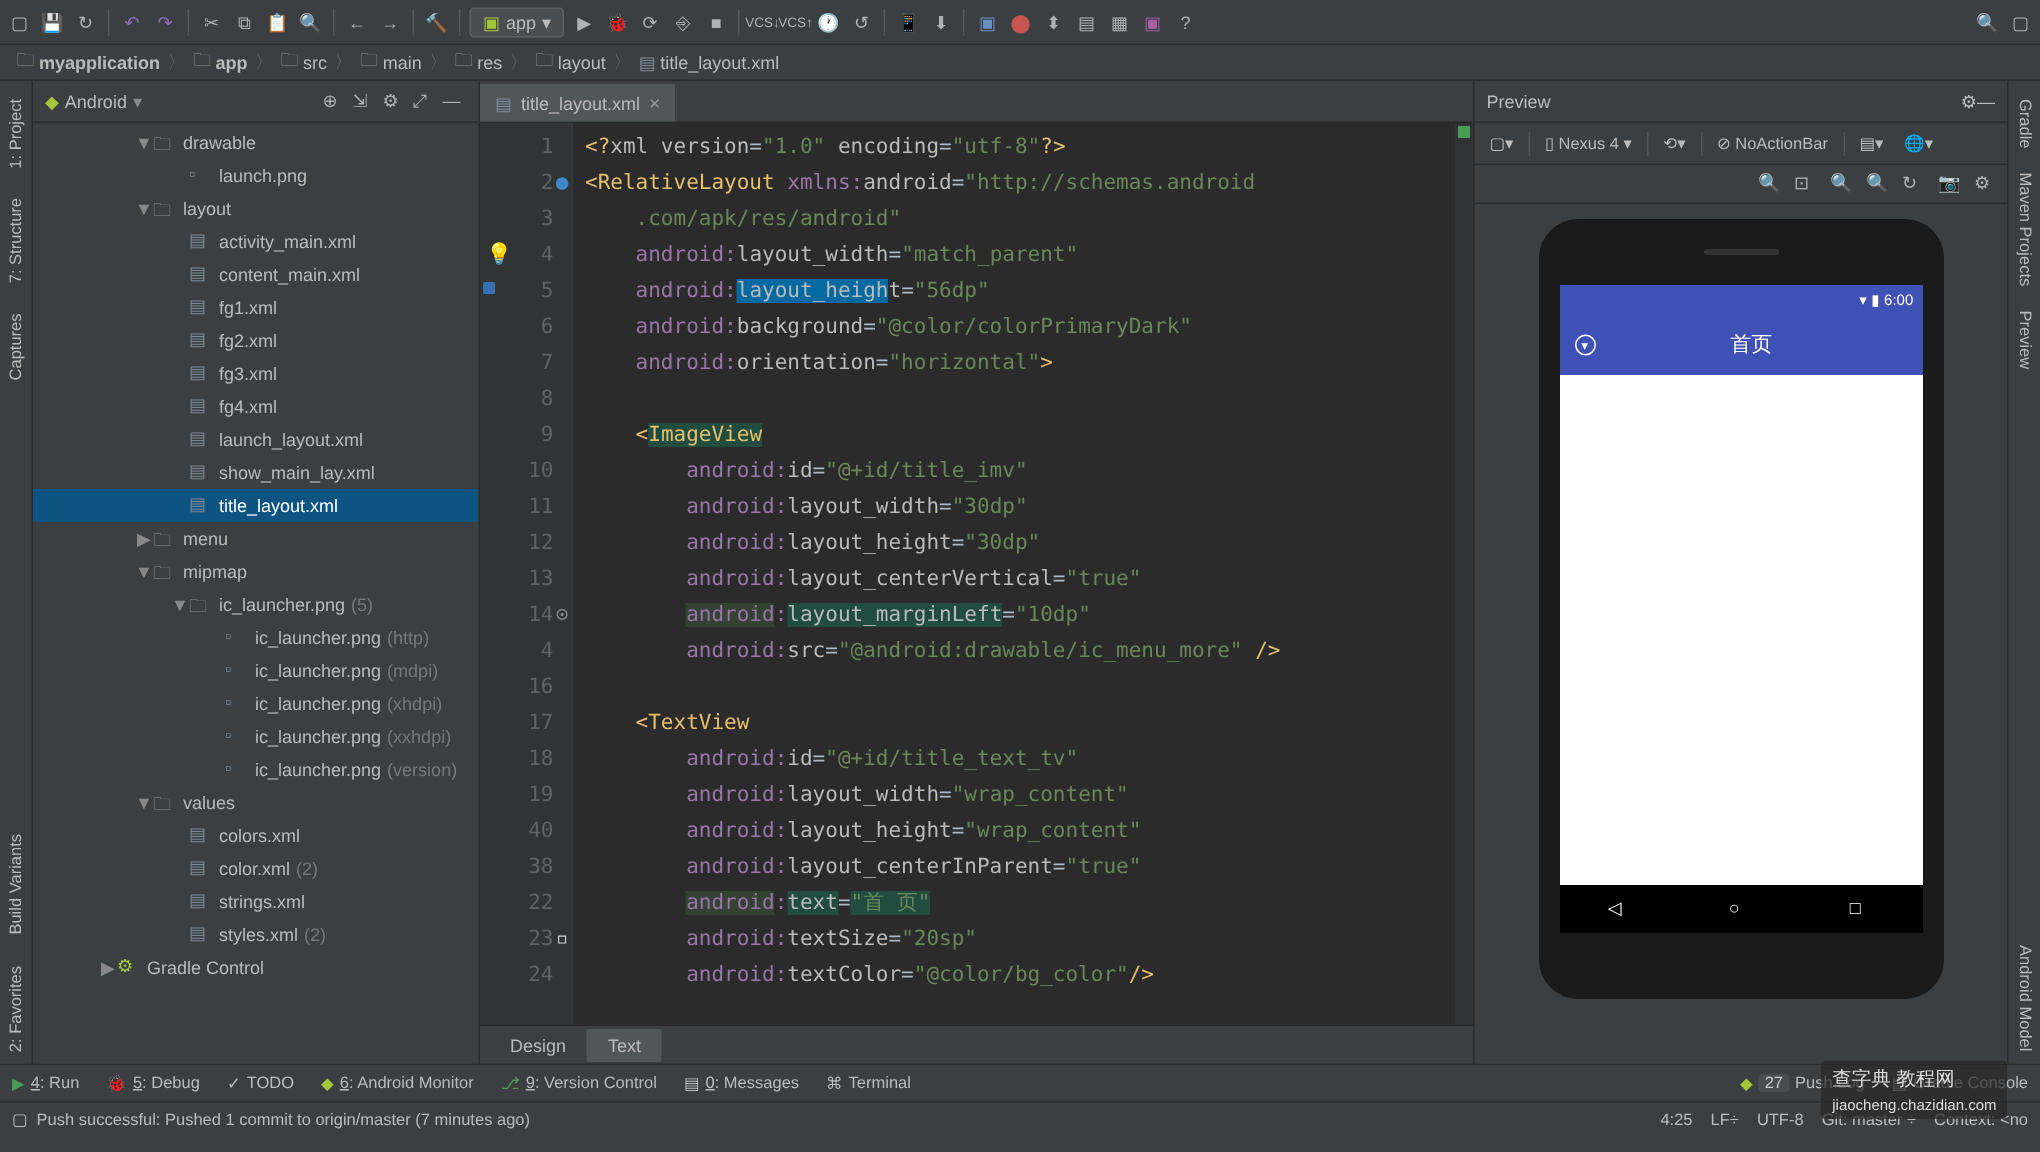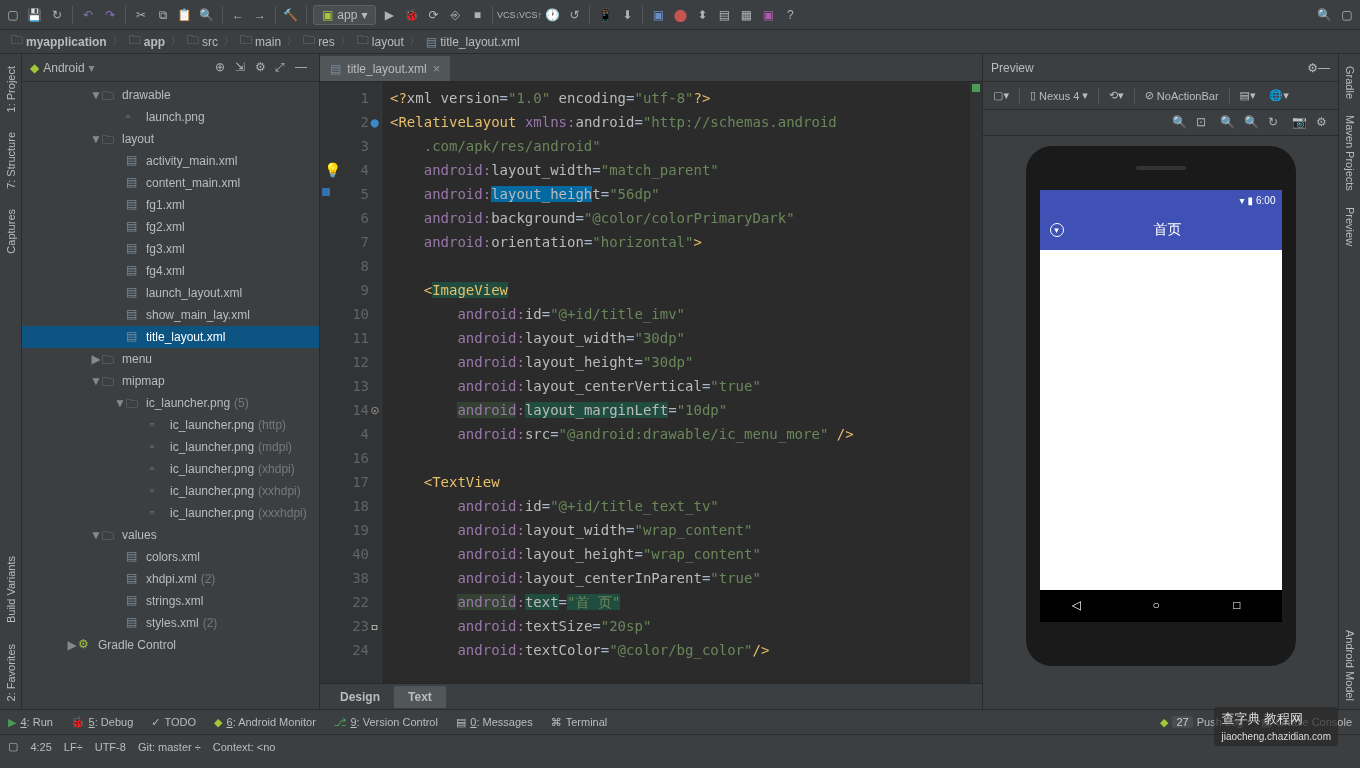--- a/index.html
+++ b/index.html
@@ -42,21 +42,21 @@
 .code .tag { color: #e8bf6a; }
 .code .attr-ns { color: #9876aa; }
 .code .attr-name { color: #bababa; }
 .code .eq { color: #a9b7c6; }
 .code .string { color: #6a8759; }
 .code .resref { color: #6a8759; }
 .code .highlight-attr { background: #214d40; }
 .code .highlight-ns { background: #344133; }
 .code .cursor-word { background: #0369a1; }
 .editor-bottom-tabs { height: 26px; background: #3c3f41; border-top: 1px solid #282828; display: flex; align-items: center; padding-left: 6px; }
-.editor-bottom-tabs .btab { padding: 4px 14px; cursor: pointer; font-weight: bold; }
+.editor-bottom-tabs .btab { padding: 4px 14px; cursor: pointer; }
 .editor-bottom-tabs .btab.active { background: #515658; }
 .preview-panel { width: 356px; background: #3c3f41; border-left: 1px solid #2b2b2b; display: flex; flex-direction: column; }
 .preview-header { height: 28px; border-bottom: 1px solid #2b2b2b; display: flex; align-items: center; padding: 0 8px; }
 .preview-header .title { flex: 1; }
 .preview-toolbar { height: 28px; border-bottom: 1px solid #2b2b2b; display: flex; align-items: center; padding: 0 6px; gap: 6px; font-size: 11px; }
 .preview-toolbar .combo { display: flex; align-items: center; gap: 3px; padding: 2px 4px; }
 .preview-toolbar2 { height: 26px; display: flex; align-items: center; justify-content: flex-end; padding: 0 6px; gap: 8px; border-bottom: 1px solid #2b2b2b;}
 .preview-toolbar2 .picon { width: 16px; height: 16px; color: #afb1b3; cursor: pointer; }
 .preview-device { flex: 1; display: flex; align-items: flex-start; justify-content: center; padding: 10px 4px; }
 .device-frame { width: 270px; height: 520px; background: #1a1a1a; border-radius: 26px; padding: 44px 14px 44px 14px; position: relative; }
@@ -296,36 +296,36 @@
         <div class="node depth4">
           <span class="toggle"></span>
           <span class="ficon xml-icon">▫</span>
           <span>ic_launcher.png</span>
           <span class="dim">(xxhdpi)</span>
         </div>
         <div class="node depth4">
           <span class="toggle"></span>
           <span class="ficon xml-icon">▫</span>
           <span>ic_launcher.png</span>
-          <span class="dim">(xxxhdpi)</span>
+          <span class="dim">(version)</span>
         </div>
         <div class="node depth2">
           <span class="toggle">▼</span>
           <span class="ficon folder-icon">🗀</span>
           <span>values</span>
         </div>
         <div class="node depth3">
           <span class="toggle"></span>
           <span class="ficon xml-icon">▤</span>
           <span>colors.xml</span>
         </div>
         <div class="node depth3">
           <span class="toggle"></span>
           <span class="ficon xml-icon">▤</span>
-          <span>xhdpi.xml</span>
+          <span>color.xml</span>
           <span class="dim">(2)</span>
         </div>
         <div class="node depth3">
           <span class="toggle"></span>
           <span class="ficon xml-icon">▤</span>
           <span>strings.xml</span>
         </div>
         <div class="node depth3">
           <span class="toggle"></span>
           <span class="ficon xml-icon">▤</span>
@@ -482,20 +482,21 @@
       <span>Push Log</span>
     </span>
   <span class="bitem">
       <span>▤</span>
       <span>Gradle Console</span>
     </span>
 </div>
 
 <div class="status-bar">
   <span>▢</span>
+  <span class="msg" style="padding-left:6px">Push successful: Pushed 1 commit to origin/master (7 minutes ago)</span>
   <span class="sitem">4:25</span>
   <span class="sitem">LF÷</span>
   <span class="sitem">UTF-8</span>
   <span class="sitem">Git: master ÷</span>
   <span class="sitem">Context: &lt;no</span>
 </div>
 
 <div class="watermark">查字典 教程网<br><span style="font-size:10px">jiaocheng.chazidian.com</span></div>
 
 </body></html>

